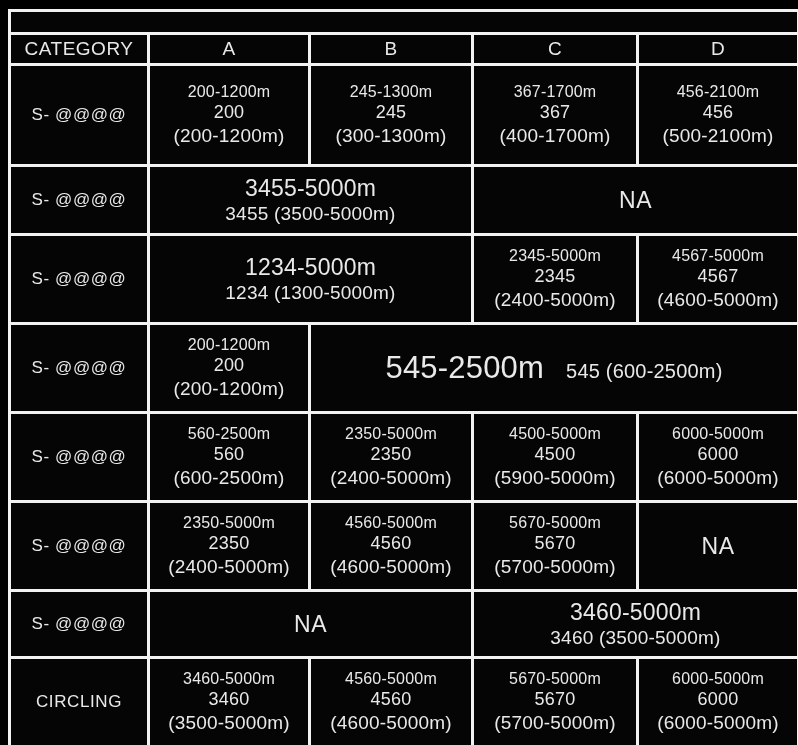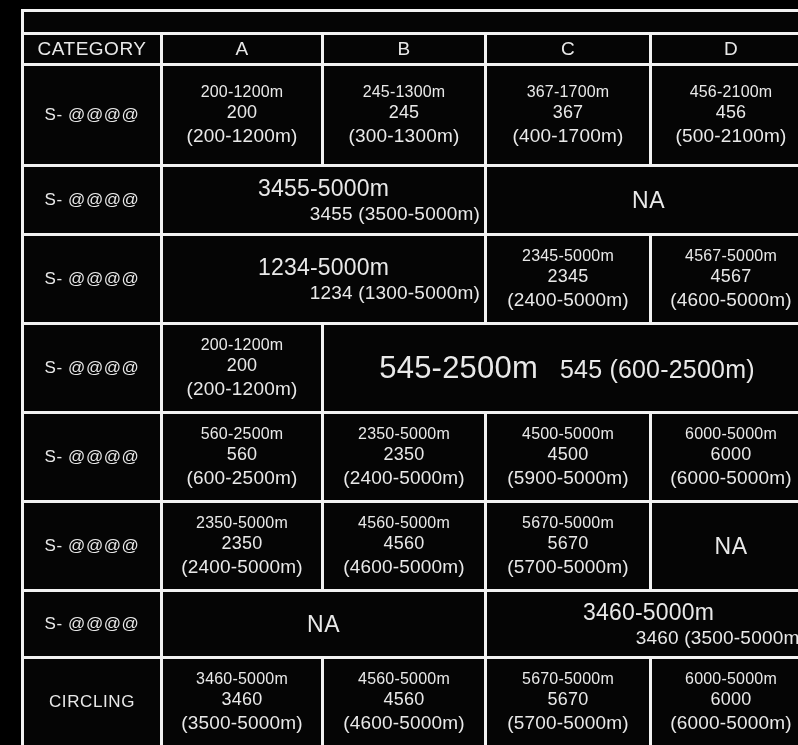--- a/index.html
+++ b/index.html
@@ -13,21 +13,21 @@
     overflow: hidden;
     font-family: "Liberation Sans", sans-serif;
   }
 
   #app {
     position: relative;
     width: 798px;
     height: 745px;
     background: #000000;
     box-sizing: border-box;
-    padding: 9px 10px 11px 21px;
+    padding: 9px 10px 11px 8px;
   }
 
   
   table.minima {
     width: 100%;
     height: 100%;
     border-collapse: separate;
     border-spacing: 3px;
     background: #f2f2f2;
     table-layout: fixed;
@@ -82,34 +82,34 @@
   .small {
     display: block;
     font-size: 19px;
     line-height: 1.22;
     letter-spacing: 0.2px;
     white-space: nowrap;
   }
 
   
   .stack2 .big { font-size: 23px; }
-  .stack2 .small { font-size: 19px; text-align: right; }
+  .stack2 .small { font-size: 19px; }
 
   
   .inline-pair {
     white-space: nowrap;
     line-height: 1.2;
   }
   .inline-pair .big {
     display: inline;
     font-size: 31px;
   }
   .inline-pair .small {
     display: inline;
-    font-size: 25px;
+    font-size: 20px;
     margin-left: 22px;
   }
 
   .na {
     font-size: 23px;
     letter-spacing: 0.5px;
     margin-top: 16px;
   }
 
   

